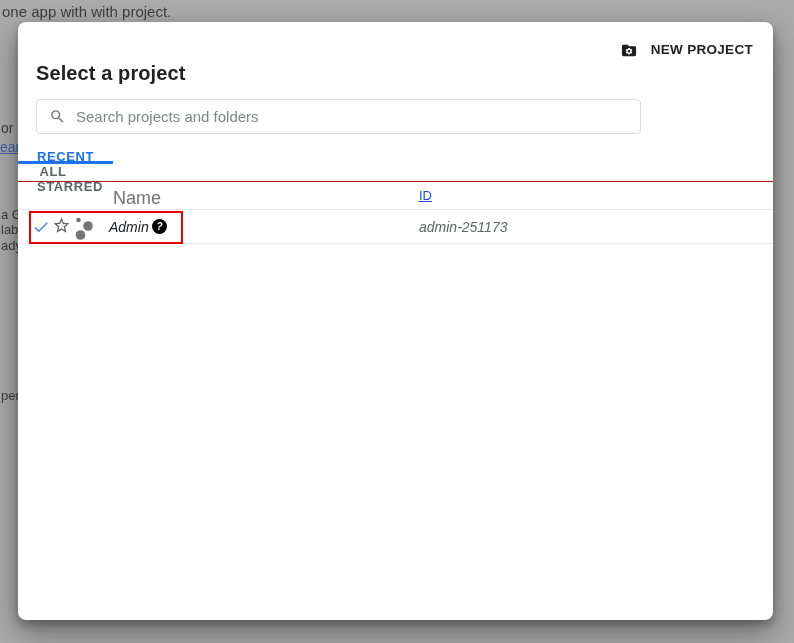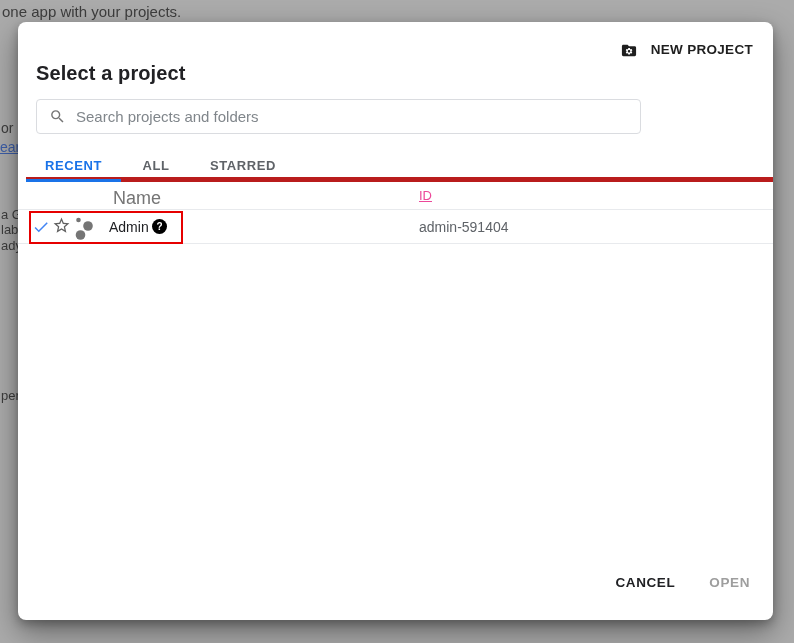--- a/index.html
+++ b/index.html
@@ -48,44 +48,44 @@
     display:flex; align-items:center; padding-left:12px; gap:10px;
   }
   .search-box input {
     flex:1; border:none; outline:none; font-size:15px;
     font-family:"Liberation Sans", sans-serif; color:#202124; background:transparent;
   }
   .search-box input::placeholder { color:#80868b; }
 
   
   .tabs {
-    position:absolute; left:8px; right:0; top:127px; height:33px;
-    display:flex; border-bottom:5px solid #b91c1c;
+    position:absolute; left:0; right:0; top:127px; height:33px;
+    display:flex; border-bottom:1px solid #b91c1c;flex-direction:column;
   }
   .tab {
     display:flex; align-items:center; justify-content:center;
     font-size:13px; font-weight:700; letter-spacing:.6px;
     color:#5f6368; cursor:pointer; height:33px;
   }
   .tab-0 { width:95px; }
   .tab-1 { width:104px; }
   .tab-2 { width:70px; }
   .tab.active { color:#1a73e8; box-shadow:inset 0 -3px 0 #1a73e8; }
 
   
   .table-header {
     position:absolute; left:0; right:0; top:160px; height:28px;
     border-bottom:1px solid #e8eaed;
   }
   .table-header .col-name { position:absolute; left:95px;  top:6px; font-size:18px; color:#757575; font-weight:400; }
-  .table-header .col-id   { position:absolute; left:401px; top:6px; font-size:13px; color:#ec4899; font-weight:400;text-decoration:underline; }
+  .table-header .col-id   { position:absolute; left:401px; top:6px; font-size:13px; color:#1d4ed8; font-weight:400;text-decoration:underline; }
 
   .project-row {
     position:absolute; left:0; right:0; top:188px; height:34px;
-    border-bottom:1px solid #e8eaed; cursor:pointer; background:#fff;
+    border-bottom:1px solid #e8eaed; cursor:pointer; background:#fff;font-style:italic;
   }
   .row-check { position:absolute; left:14px; top:8px; }
   .row-star  { position:absolute; left:34px; top:6px; cursor:pointer; }
   .row-dots  { position:absolute; left:56px; top:5px; }
   .row-name  { position:absolute; left:91px; top:9px; font-size:14px; color:#202124; }
   .row-help  {
     position:absolute; left:134px; top:9px; width:15px; height:15px;
     border-radius:50%; background:#000; color:#fff;
     display:flex; align-items:center; justify-content:center;
     font-size:10px; font-weight:700; cursor:pointer;
@@ -108,21 +108,21 @@
     background:none; border:none; cursor:pointer;
     font-family:"Liberation Sans", sans-serif; padding:6px 2px;
   }
   .btn-cancel { color:#202124; }
   .btn-open   { color:#9e9e9e; cursor:default; }
 </style>
 </head>
 <body>
 
 <div style="position:absolute;inset:0;">
-  <div class="bg-frag bg-top-text">one app with your projects.</div>
+  <div class="bg-frag bg-top-text">one app with with project.</div>
   <div class="bg-frag bg-f1">or</div>
   <div class="bg-frag bg-f2">ear</div>
   <div class="bg-frag bg-f3">a G</div>
   <div class="bg-frag bg-f4">lab</div>
   <div class="bg-frag bg-f5">ady</div>
   <div class="bg-frag bg-f6">per</div>
 </div>
 
 <div class="dialog">
 
@@ -173,23 +173,19 @@
     </span>
     <span class="row-dots">
       <svg width="21" height="25" viewBox="0 0 21 25">
         <circle cx="4.5" cy="5" r="2.3" fill="#757575"></circle>
         <circle cx="14" cy="11" r="4.8" fill="#757575"></circle>
         <circle cx="6.5" cy="20" r="4.8" fill="#757575"></circle>
       </svg>
     </span>
     <span class="row-name">Admin</span>
     <span class="row-help">?</span>
-    <span class="row-id">admin-591404</span>
+    <span class="row-id">admin-251173</span>
   </div>
 
   <div class="annotation-box" style="border-color: rgb(230, 0, 0);"></div>
 
-  <div class="footer">
-    <button class="btn btn-cancel">CANCEL</button>
-    <button class="btn btn-open">OPEN</button>
-  </div>
 
 </div>
 
 </body></html>

